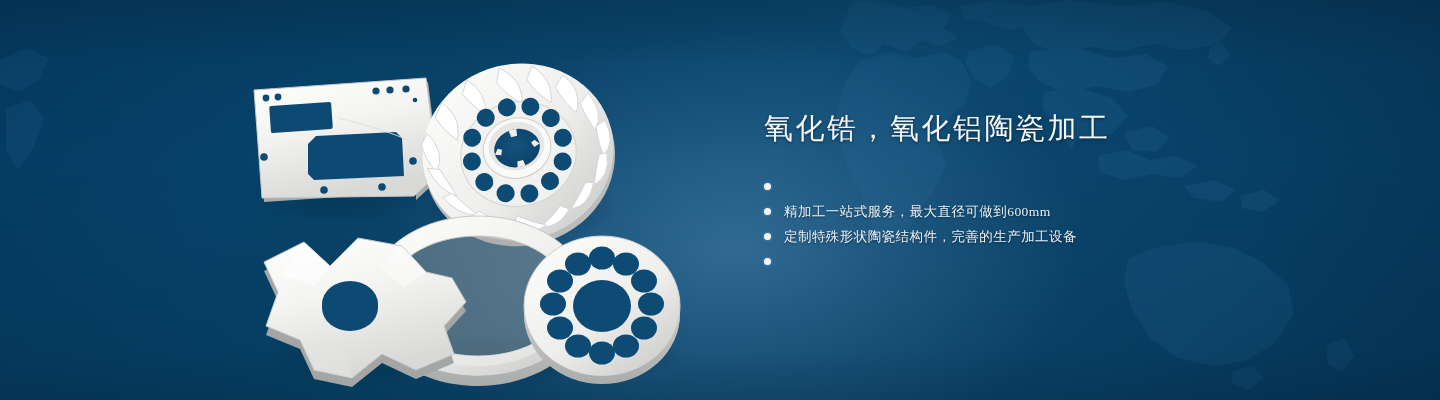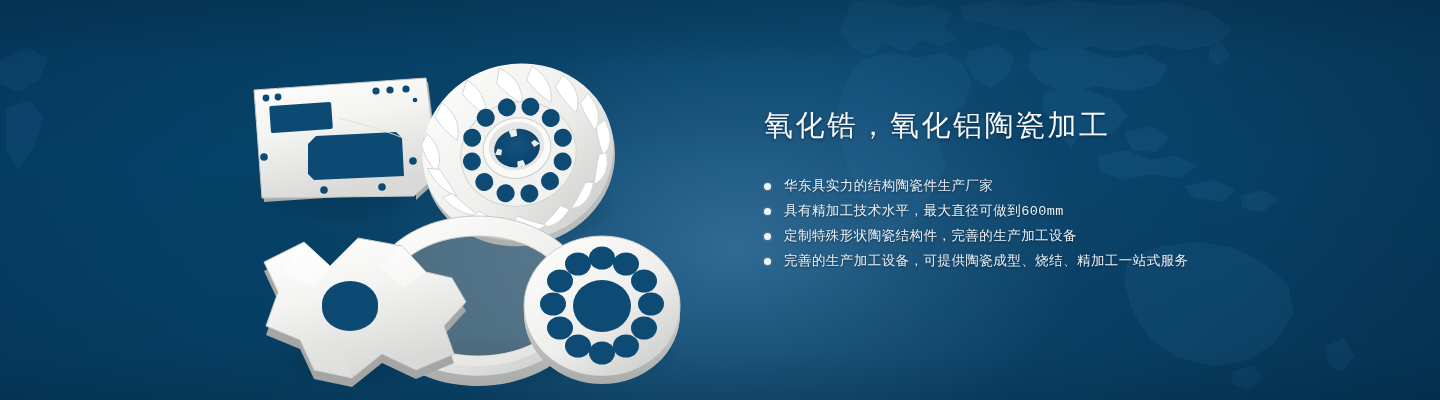--- a/index.html
+++ b/index.html
@@ -8,21 +8,21 @@
     padding: 0;
     background: #0a1b2a;
   }
   * { box-sizing: border-box; }
 
   .banner {
     position: relative;
     width: 1440px;
     height: 400px;
     overflow: hidden;
-    font-family: Liberation Mono, monospace;
+    font-family: Liberation Serif, serif;
     background: #064268;
   }
 
   
   .bg-base {
     position: absolute;
     inset: 0;
     background:
       radial-gradient(ellipse 560px 360px at 735px 250px,
           rgba(66,124,166,0.72) 0%,
@@ -331,30 +331,28 @@
       </g>
     </svg>
   </div>
 
   <div class="copy">
     <h1 class="headline">氧化锆，氧化铝陶瓷加工</h1>
 
     <ul class="bullets">
       <li>
         <span class="dot"></span>
-        <span>华东具实力的结构陶瓷件生产厂家</span>
       </li>
       <li>
         <span class="dot"></span>
-        <span>具有精加工技术水平，最大直径可做到600mm</span>
+        <span>精加工一站式服务，最大直径可做到600mm</span>
       </li>
       <li>
         <span class="dot"></span>
         <span>定制特殊形状陶瓷结构件，完善的生产加工设备</span>
       </li>
       <li>
         <span class="dot"></span>
-        <span>完善的生产加工设备，可提供陶瓷成型、烧结、精加工一站式服务</span>
       </li>
     </ul>
   </div>
 
 </div>
 
 </body></html>

